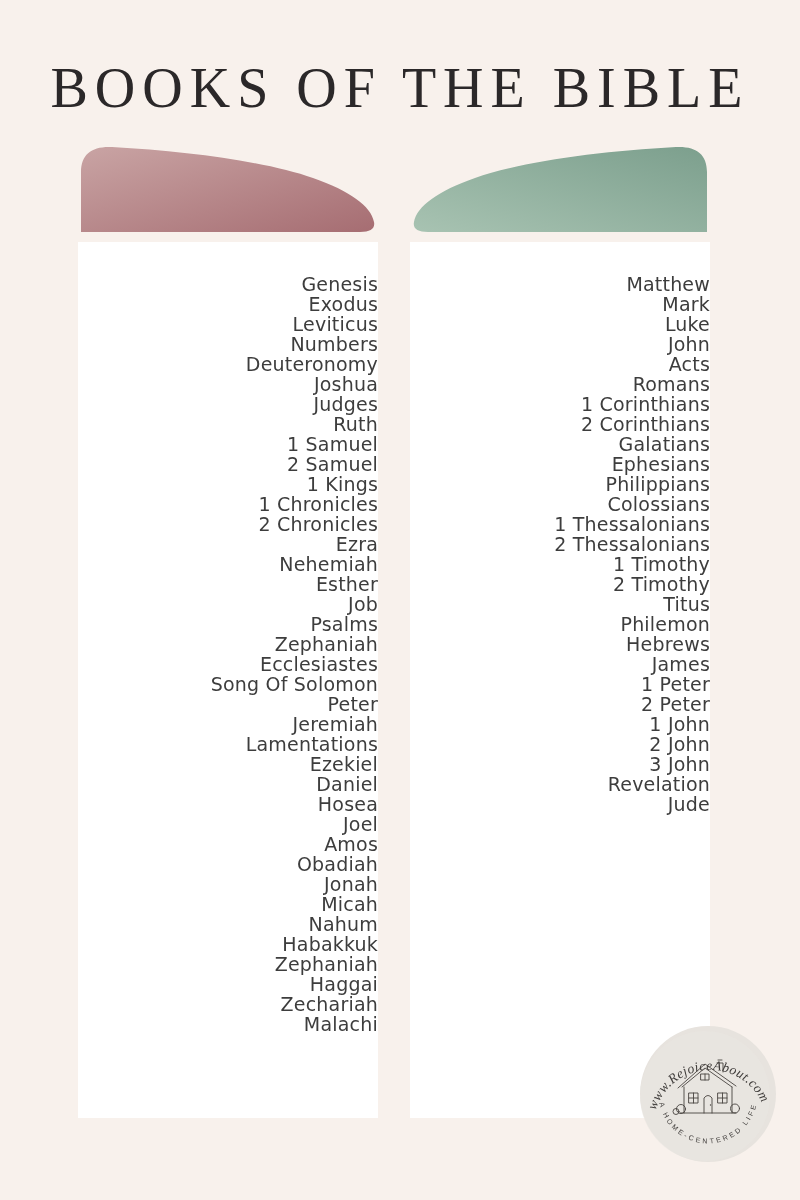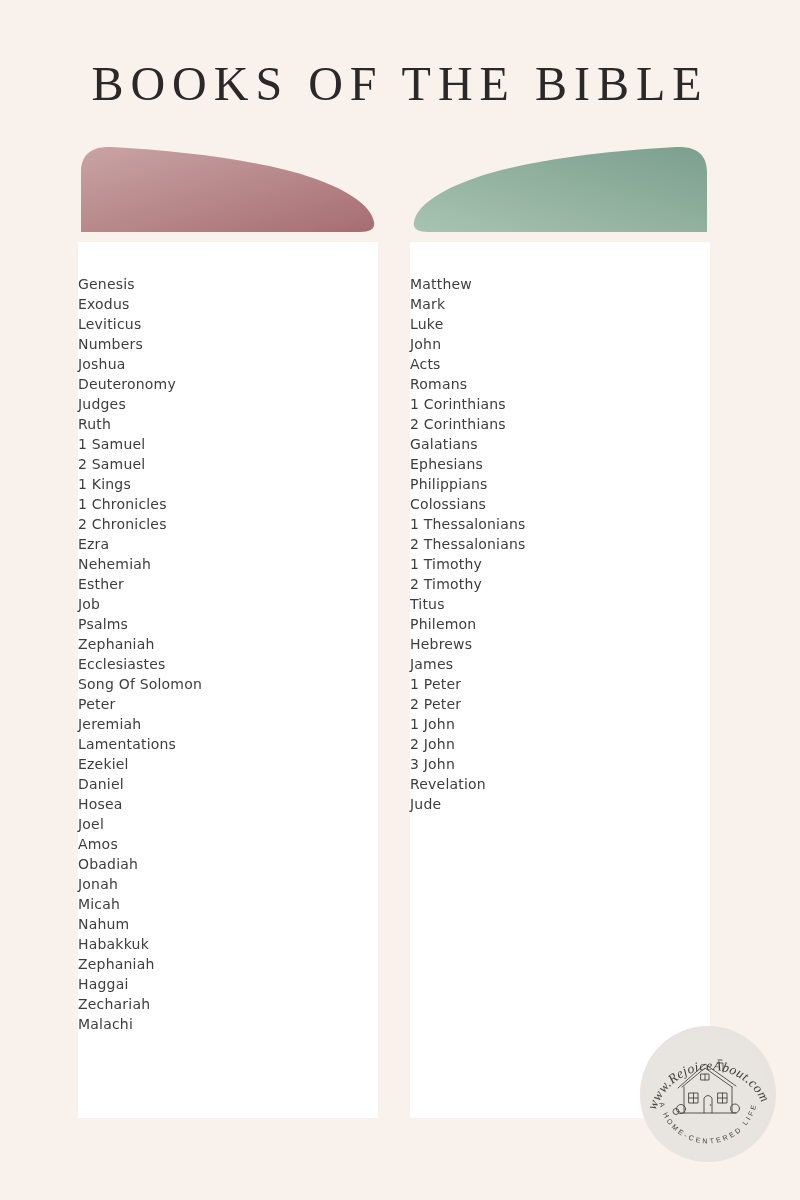--- a/index.html
+++ b/index.html
@@ -4,41 +4,41 @@
 <style>
   html,body{margin:0;padding:0;}
   body{
     width:800px;height:1200px;position:relative;overflow:hidden;
     background:#f8f1ec;
     font-family:"Liberation Sans",sans-serif;
   }
   .title{
     position:absolute;top:56px;left:0;width:800px;text-align:center;
     font-family:"Liberation Serif",serif;font-weight:400;
-    font-size:48px;letter-spacing:7px;color:#2b2829;white-space:nowrap;
+    font-size:56px;letter-spacing:7px;color:#2b2829;white-space:nowrap;
   }
   .column{position:absolute;top:140px;width:300px;height:978px;}
   .col-left{left:78px;}
   .col-right{left:410px;}
   .header-shape{position:absolute;top:0;left:0;width:300px;height:92px;display:block;}
   .header-label{
     position:absolute;bottom:7px;
     font-family:"Liberation Serif",serif;font-size:29px;color:#312c2d;
     letter-spacing:1px;text-align:center;white-space:nowrap;
   }
   .label-ot{left:0;width:235px;}
   .label-nt{left:40px;width:260px;}
   .panel{
     position:absolute;top:102px;left:0;width:300px;height:876px;
     background:#ffffff;
   }
   .books{
-    padding-top:32px;text-align:left;
+    padding-top:32px;text-align:right;
     font-family:"DejaVu Sans","Liberation Sans",sans-serif;
-    font-size:14px;line-height:20px;letter-spacing:0.2px;color:#3d3d3d;
+    font-size:19px;line-height:20px;letter-spacing:0.2px;color:#3d3d3d;
   }
   .book{height:20px;}
   .logo{position:absolute;left:637px;top:1023px;width:142px;height:142px;}
   .logo svg{display:block;width:142px;height:142px;}
 </style>
 </head>
 <body>
 
 <div class="title">BOOKS OF THE BIBLE</div>
 
@@ -52,22 +52,22 @@
     </defs>
     <path d="M 3 92 L 3 32 C 3 14 14 6 34 7 C 110 11 190 22 235 38 C 272 51 293 66 296 82 Q 298 92 282 92 Z" fill="url(#gradOT)"></path>
   </svg>
   <div class="header-label label-ot">Old Testament</div>
   <div class="panel">
     <div class="books">
         <div class="book">Genesis</div>
         <div class="book">Exodus</div>
         <div class="book">Leviticus</div>
         <div class="book">Numbers</div>
+        <div class="book">Deuteronomy</div>
         <div class="book">Joshua</div>
-        <div class="book">Deuteronomy</div>
         <div class="book">Judges</div>
         <div class="book">Ruth</div>
         <div class="book">1 Samuel</div>
         <div class="book">2 Samuel</div>
         <div class="book">1 Kings</div>
         <div class="book">1 Chronicles</div>
         <div class="book">2 Chronicles</div>
         <div class="book">Ezra</div>
         <div class="book">Nehemiah</div>
         <div class="book">Esther</div>

